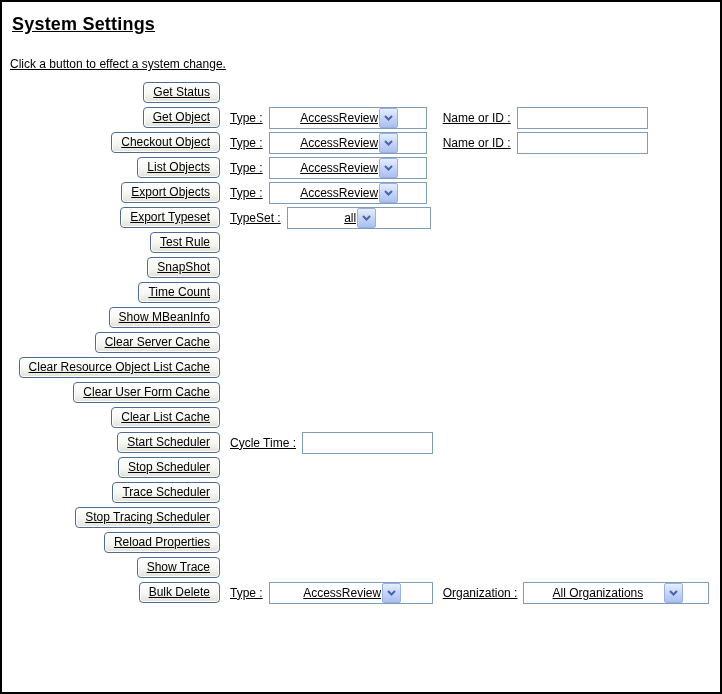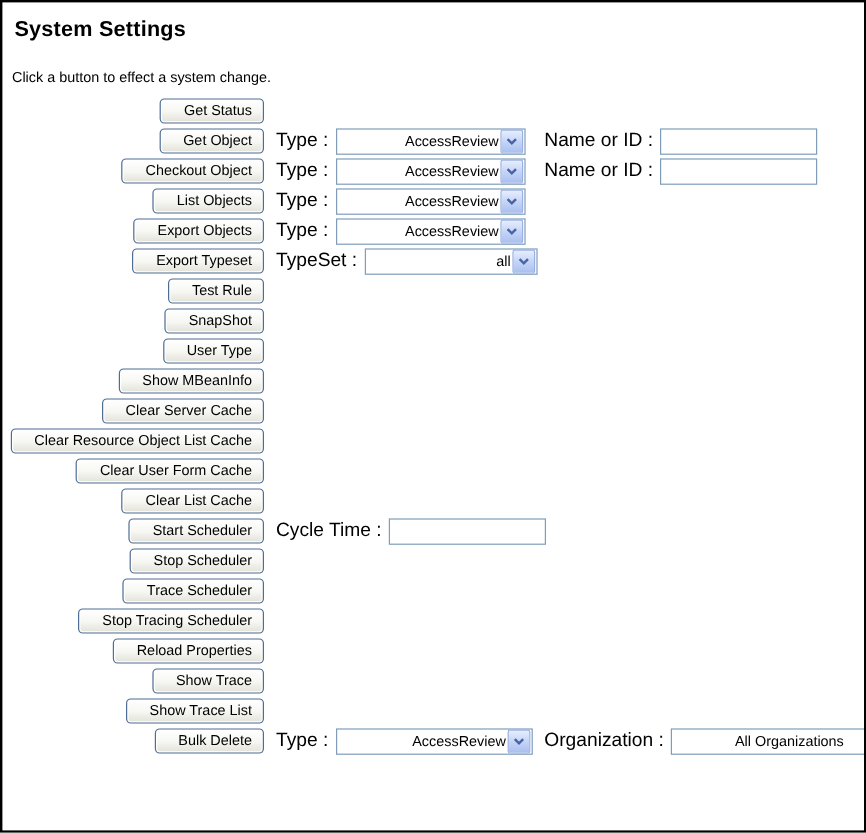--- a/index.html
+++ b/index.html
@@ -5,20 +5,21 @@
   html,body{margin:0;padding:0;background:#fff;}
   .page{
     position:relative;
     width:722px;height:694px;
     box-sizing:border-box;
     border:2px solid #000;
     background:#fff;
     font-family:"Liberation Sans", sans-serif;
     color:#000;
     overflow:hidden;
+    text-decoration:underline;
   }
   h1.title{
     margin:12px 0 0 10px;
     font-size:18px;
     font-weight:bold;
     letter-spacing:0.2px;
   }
   .subtitle{
     margin:22px 0 0 8px;
     font-size:12px;
@@ -33,43 +34,43 @@
     width:218px;
     display:flex;
     justify-content:flex-end;
     flex:0 0 auto;
   }
   button.xp-btn{
     font-family:"Liberation Sans", sans-serif;
     font-size:12px;
     color:#000;
     height:21px;
-    padding:1px 9px 2px 19px;
+    padding:1px 9px 2px 9px;
     border:1px solid #4f6d94;
     border-radius:4px;
     background:linear-gradient(180deg,#ffffff 0%,#f6f6f2 55%,#e2e2d8 100%);
     box-shadow:inset 0 0 0 1px #ffffff;
     cursor:pointer;
     white-space:nowrap;
   }
   .lbl{
-    font-size:16px;
+    font-size:12px;
     margin:0 6px 0 10px;
     white-space:nowrap;
   }
   .lbl-name{margin-left:16px;}
   .lbl-org{margin-left:10px;}
   .xp-select{
     height:22px;
     box-sizing:border-box;
     border:1px solid #7f9db9;
     background:#fff;
     display:flex;
     align-items:center;
-    justify-content:flex-end;
+    justify-content:center;
     cursor:default;
     flex:0 0 auto;
   }
   .xp-select .sel-text{
     font-size:12px;
     padding-left:4px;
     white-space:nowrap;
     overflow:hidden;
   }
   .xp-select .sel-arrow{
@@ -197,21 +198,21 @@
     </div>
 
     <div class="row">
       <div class="btn-col">
           <button class="xp-btn">SnapShot</button>
         </div>
     </div>
 
     <div class="row">
       <div class="btn-col">
-          <button class="xp-btn">User Type</button>
+          <button class="xp-btn">Time Count</button>
         </div>
     </div>
 
     <div class="row">
       <div class="btn-col">
           <button class="xp-btn">Show MBeanInfo</button>
         </div>
     </div>
 
 
@@ -270,25 +271,20 @@
           <button class="xp-btn">Reload Properties</button>
         </div>
     </div>
 
     <div class="row">
       <div class="btn-col">
           <button class="xp-btn">Show Trace</button>
         </div>
     </div>
 
-    <div class="row">
-      <div class="btn-col">
-          <button class="xp-btn">Show Trace List</button>
-        </div>
-    </div>
 
     <div class="row">
       <div class="btn-col">
           <button class="xp-btn">Bulk Delete</button>
         </div>
       <span class="lbl">Type :</span>
       <div class="xp-select sel-type-wide">
         <span class="sel-text">AccessReview</span>
         <span class="sel-arrow">
             <svg width="9" height="6" viewBox="0 0 9 6">

